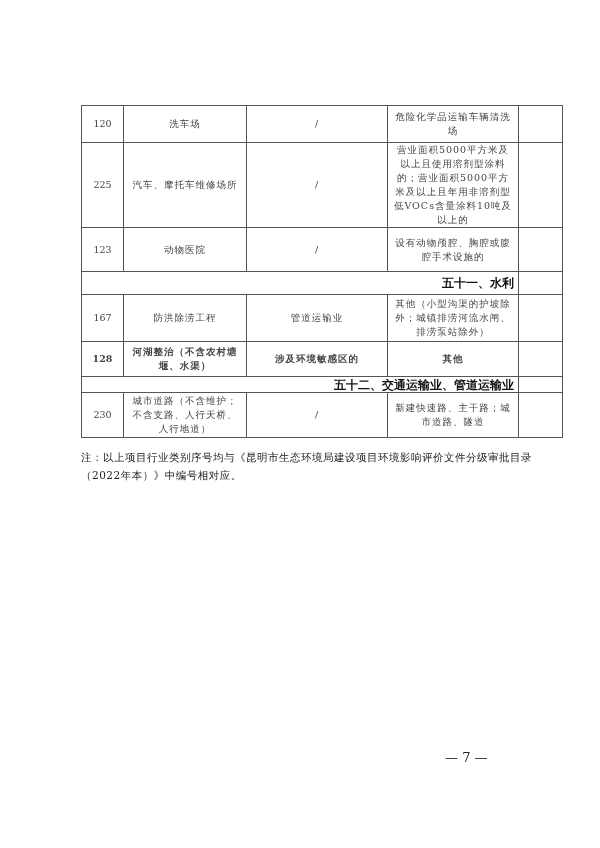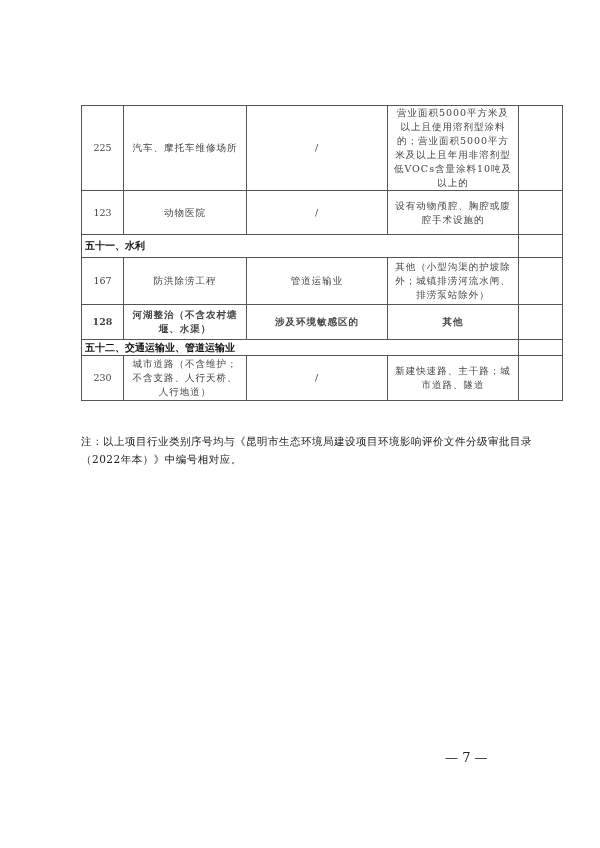--- a/index.html
+++ b/index.html
@@ -4,38 +4,45 @@
   <style>
     html, body { margin: 0; padding: 0; background: #ffffff; }
     body { width: 600px; height: 848px; position: relative; overflow: hidden;
            font-family: "DejaVu Serif", "Liberation Serif", serif; color: #333; }
     .page-table { position: absolute; left: 81px; top: 105px; border-collapse: collapse;
                   table-layout: fixed; width: 481px; }
     .page-table td { border: 1px solid #555; font-size: 9.5px; line-height: 14px;
                      text-align: center; vertical-align: middle; padding: 0 4px; color: #444;
                      letter-spacing: 1px; }
     .page-table td.num { letter-spacing: 0; }
-    .page-table td.section { text-align: left; font-family: Liberation Sans, sans-serif;
-                             font-weight: bold; font-size: 10px; color: #111; padding-left: 3px; letter-spacing: 0; }
-    .note { position: absolute; left: 81px; top: 432px; width: 490px; font-size: 10.5px;
+    .page-table td.section { text-align: right; font-family: Liberation Sans, sans-serif;
+                             font-weight: bold; font-size: 12px; color: #111; padding-left: 3px; letter-spacing: 0; }
+    .note { position: absolute; left: 81px; top: 448px; width: 490px; font-size: 10.5px;
             line-height: 18px; color: #222; letter-spacing: 0.5px; }
     .page-num { position: absolute; left: 445px; top: 750px; font-size: 13px; color: #222; }
   </style>
 </head>
 <body>
 
 <table class="page-table">
   <colgroup>
     <col style="width:42px">
       <col style="width:123px">
       <col style="width:141px">
       <col style="width:131px">
       <col style="width:44px">
   </colgroup>
   <tbody id="tbody">
+      <tr style="height: 37px;">
+        <td class="num">120</td>
+        <td>洗车场</td>
+        <td>/</td>
+        <td>危险化学品运输车辆清洗场</td>
+        <td></td>
+      </tr>
       <tr style="height: 79px;">
         <td class="num">225</td>
         <td>汽车、摩托车维修场所</td>
         <td>/</td>
         <td>营业面积5000平方米及以上且使用溶剂型涂料的；营业面积5000平方米及以上且年用非溶剂型低VOCs含量涂料10吨及以上的</td>
         <td></td>
       </tr>
       <tr style="height: 44px;">
         <td class="num">123</td>
         <td>动物医院</td>

